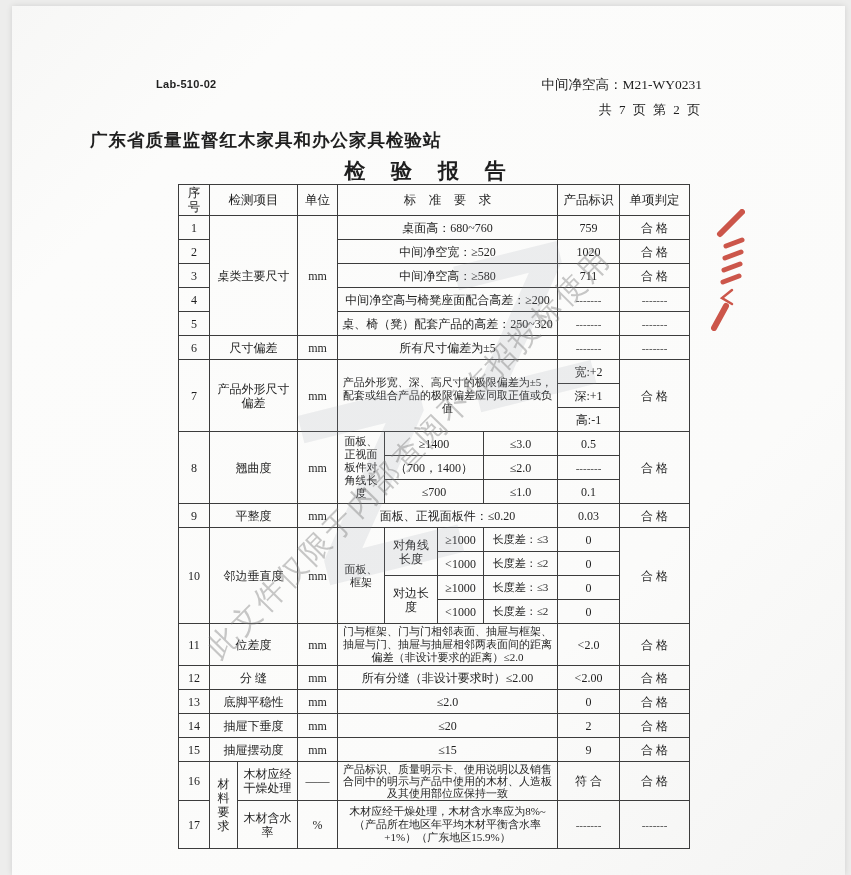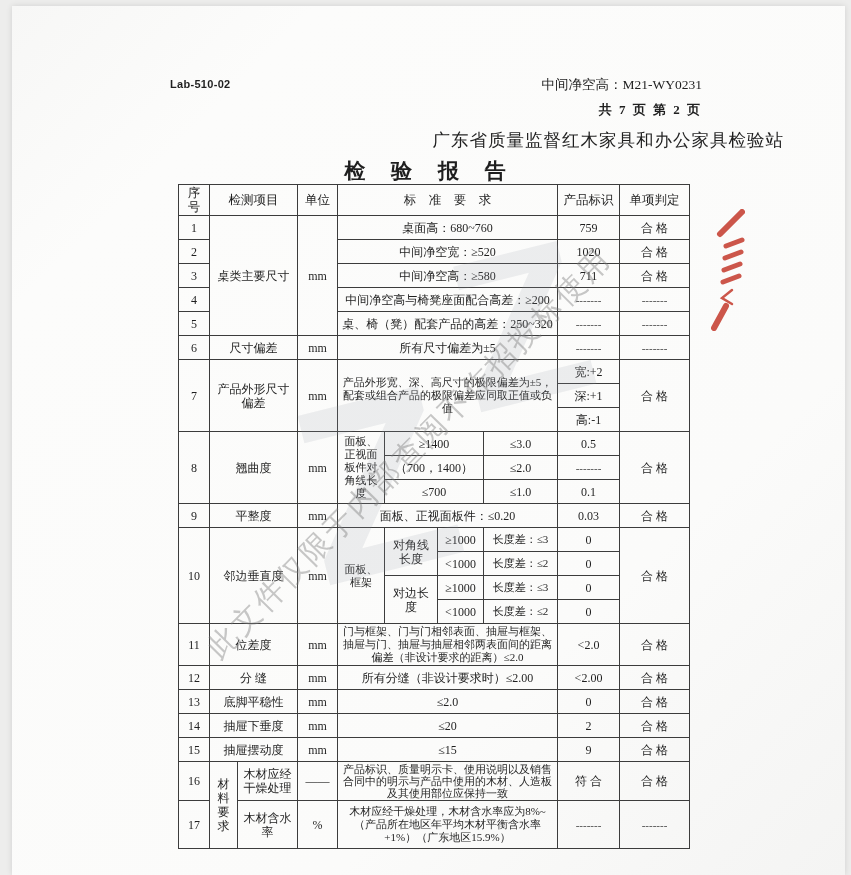--- a/index.html
+++ b/index.html
@@ -8,26 +8,26 @@
     background:#ededec;
     font-family:"Liberation Serif","DejaVu Serif",serif;
     color:#1f1f1f;
   }
   .page{
     position:absolute;left:12px;top:6px;width:833px;height:869px;
     background:linear-gradient(135deg,#f7f7f6 0%,#fcfcfb 18%,#fbfbfa 70%,#f4f4f3 100%);
     box-shadow:0 0 6px rgba(0,0,0,0.12);
   }
   .abs{position:absolute;}
-  .lab-code{left:170px;top:78px;font-family:"Liberation Sans","DejaVu Sans",sans-serif;
+  .lab-code{left:156px;top:78px;font-family:"Liberation Sans","DejaVu Sans",sans-serif;
     font-weight:bold;font-size:11px;letter-spacing:0.3px;}
   .report-no{left:470px;top:76px;width:232px;text-align:right;font-size:13.5px;}
-  .page-info{left:470px;top:101px;width:232px;text-align:right;font-size:13px;letter-spacing:2px;font-weight:bold;}
-  .org-title{left:104px;top:128px;width:680px;text-align:right;
-    font-family:"Liberation Sans","DejaVu Sans",sans-serif;font-weight:normal;font-size:17.5px;letter-spacing:1px;}
+  .page-info{left:470px;top:101px;width:232px;text-align:right;font-size:13px;letter-spacing:2px;}
+  .org-title{left:90px;top:128px;width:680px;text-align:left;
+    font-family:"Liberation Sans","DejaVu Sans",sans-serif;font-weight:bold;font-size:17.5px;letter-spacing:1px;}
   .doc-title{left:90px;top:157px;width:680px;text-align:center;
     font-family:"Liberation Sans","DejaVu Sans",sans-serif;font-weight:bold;font-size:21px;letter-spacing:10px;}
 
   table.report{
     position:absolute;left:178px;top:184px;width:511px;
     border-collapse:collapse;table-layout:fixed;
     font-size:12px;line-height:14px;
   }
   table.report td,table.report th{
     border:1px solid #3c3c3c;text-align:center;vertical-align:middle;

